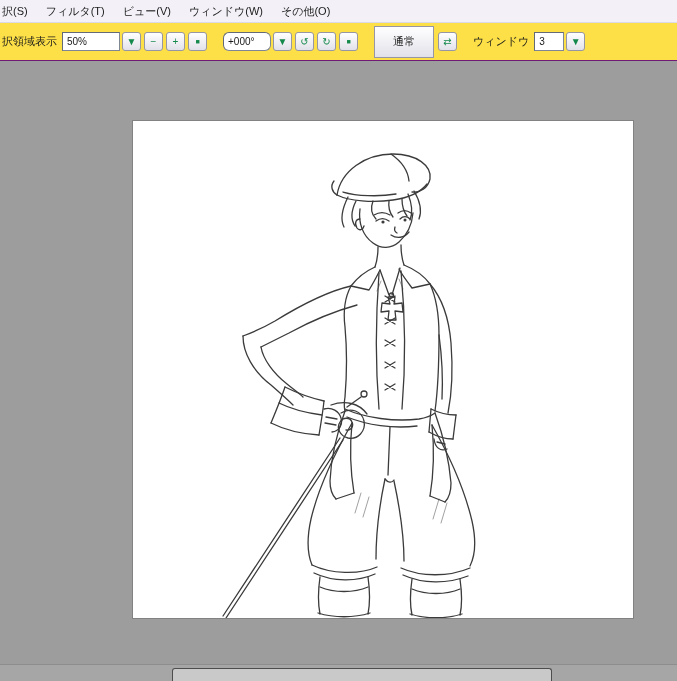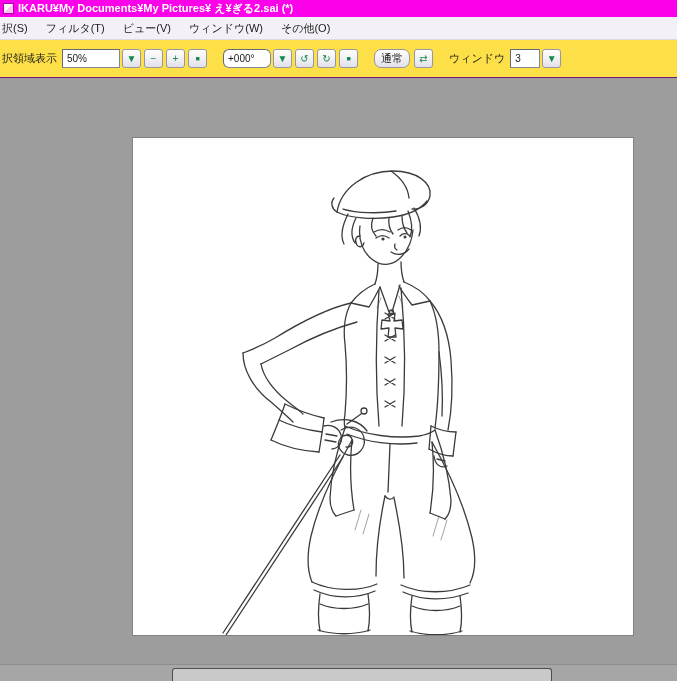--- a/index.html
+++ b/index.html
@@ -58,25 +58,25 @@
     width:19px; height:19px; box-sizing:border-box;
     display:inline-flex; align-items:center; justify-content:center;
     font-size:10px; line-height:1; color:#14894b;
     background:linear-gradient(#ffffff,#e2e1ea);
     border:1px solid #9696a4; border-radius:3px;
     margin-right:3px; padding:0; cursor:pointer;
     font-family:"Liberation Sans", sans-serif;
   }
   .tb-btn.small-glyph { font-size:7px; }
   .tb-text-btn {
-    height:19px; box-sizing:border-box;
+    height:32px; box-sizing:border-box;
     display:inline-flex; align-items:center; justify-content:center;
-    padding:0 6px; font-size:11px; color:#1a1a1a;
+    padding:0 18px; font-size:11px; color:#1a1a1a;
     background:linear-gradient(#ffffff,#e2e1ea);
-    border:1px solid #9696a4; border-radius:7px;
+    border:1px solid #9696a4; border-radius:0;
     margin-right:4px; cursor:pointer;
     font-family:"Liberation Sans", sans-serif;
   }
 
   
   .workspace { position:relative; flex:1 1 auto; background:#9d9d9d; overflow:hidden; }
   .canvas {
     position:absolute; left:133px; top:60px;
     width:500px; height:497px; background:#ffffff;
     box-shadow:0 0 0 1px rgba(90,90,90,.4);
@@ -93,24 +93,20 @@
     width:380px; height:16px;
     background:#c9c9c9; border:1px solid #4d4d4d; border-bottom:none;
     border-radius:3px 3px 0 0; box-sizing:border-box;
   }
 </style>
 </head>
 <body>
 
 <div class="app">
 
-  <div class="titlebar">
-    <span class="title-icon"></span>
-    <span class="title-text">IKARU¥My Documents¥My Pictures¥ え¥ぎる2.sai (*)</span>
-  </div>
 
   <div class="menubar">
     <span class="menu-item">択(S)</span>
     <span class="menu-item">フィルタ(T)</span>
     <span class="menu-item">ビュー(V)</span>
     <span class="menu-item">ウィンドウ(W)</span>
     <span class="menu-item">その他(O)</span>
   </div>
 
   <div class="toolbar">

